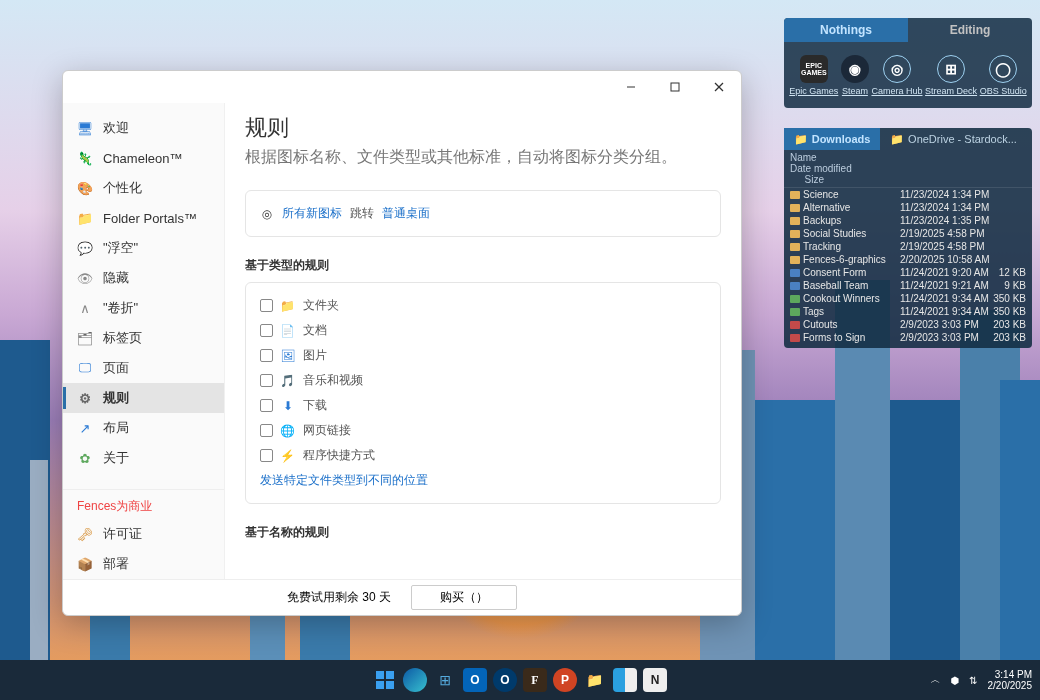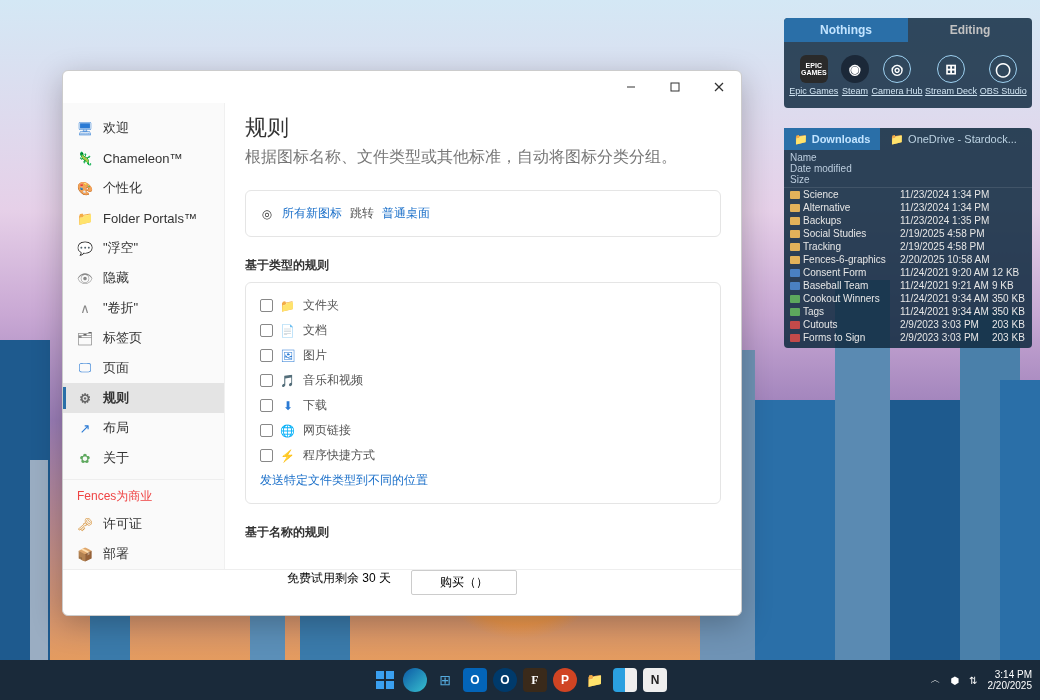--- a/index.html
+++ b/index.html
@@ -54,21 +54,21 @@
   padding-bottom: 4px;
 }
 .fence-tabs { display:flex; height:22px; font-size:11px;}
 .fence-tab { padding: 3px 10px; display:flex; align-items:center; gap:4px;}
 .fence-tab.active { background:#2a6fa8; font-weight:600; color:#c2e4ff;}
 .fence-tab:not(.active){ color:#bcd2e2; white-space:nowrap; overflow:hidden; text-overflow:ellipsis; flex:1;}
 .fence-head, .fence-row { display:flex; padding:1px 6px;}
 .fence-head { color:#bcd; border-bottom:1px solid rgba(255,255,255,.1); padding:2px 6px;flex-direction:column;}
 .c-name { flex: 1 1 auto; display:flex; align-items:center; gap:3px; white-space:nowrap; overflow:hidden;}
 .c-date { width: 92px; text-align:left;}
-.c-size { width: 34px; }
+.c-size { width: 34px; text-align:right;}
 .fico { width:10px; height:8px; background:#e2b25a; display:inline-block; border-radius:1px;}
 .fico.doc { background:#4a80c2;}
 .fico.img { background:#5da85d;}
 .fico.pdf { background:#c24a4a;}
 
 
 .window {
   position: absolute; top: 70px; left: 62px; width: 680px; height: 546px;
   background: #fff; border: 1px solid #ccc; border-radius: 6px;
   box-shadow: 0 8px 30px rgba(0,0,0,.25); display:flex; flex-direction:column;
@@ -89,21 +89,21 @@
 .c-title { font-size:22px; font-weight:400; margin-bottom:4px;}
 .c-sub { font-size:16px; color:#777; margin-bottom:22px;}
 .c-h { font-size:12px; font-weight:600; color:#333; margin: 6px 0 8px;}
 .card { border:1px solid #e5e5e5; border-radius:6px; padding:10px 14px; margin-bottom:20px; font-size:12px;}
 .card-row { display:flex; align-items:center; gap:8px; padding:4px 0;}
 .card .lbl { color:#555;}
 .link { color:#1a6fc9;}
 .chk { width:13px; height:13px; border:1px solid #888; border-radius:2px; display:inline-block;}
 .ico { width:14px; height:14px; display:flex; align-items:center; justify-content:center; font-size:12px;}
 
-.footer { height:46px; border-top:1px solid #eee; display:flex; align-items:flex-start; justify-content:center; font-size:12px; gap:20px;}
+.footer { height:36px; border-top:1px solid #eee; display:flex; align-items:center; justify-content:center; font-size:12px; gap:20px;}
 .footer .buy { border:1px solid #ccc; padding:3px 28px; border-radius:2px;}
 
 
 .taskbar { position:absolute; left:0; right:0; bottom:0; height:40px; background:#1a2a3a; display:flex; align-items:center; color:#fff;}
 .tb-center { position:absolute; left:50%; transform:translateX(-50%); display:flex; gap:6px; align-items:center;}
 .tb-ic { width:24px; height:24px; border-radius:4px; display:flex; align-items:center; justify-content:center; font-size:14px;}
 .tb-right { position:absolute; right:8px; display:flex; align-items:center; gap:10px; font-size:10px;}
 .tb-time { text-align:right; line-height:1.15; font-size:10px;}
 
 svg { display:block; }

